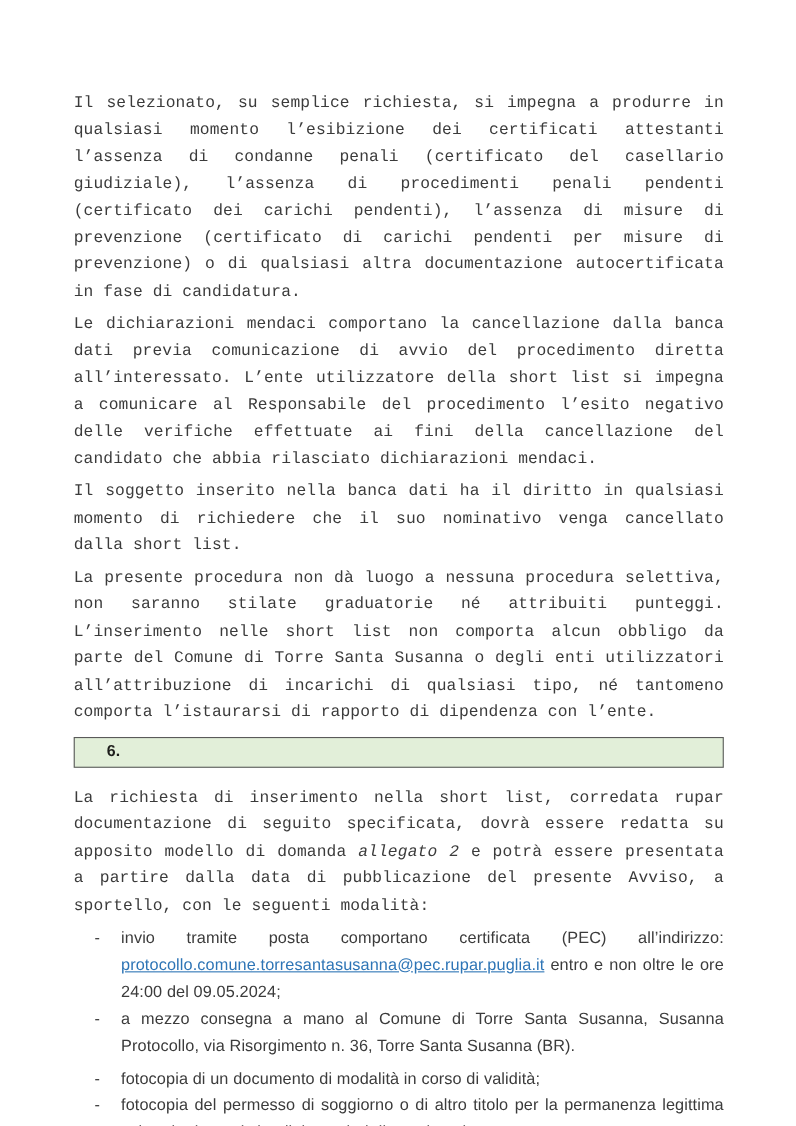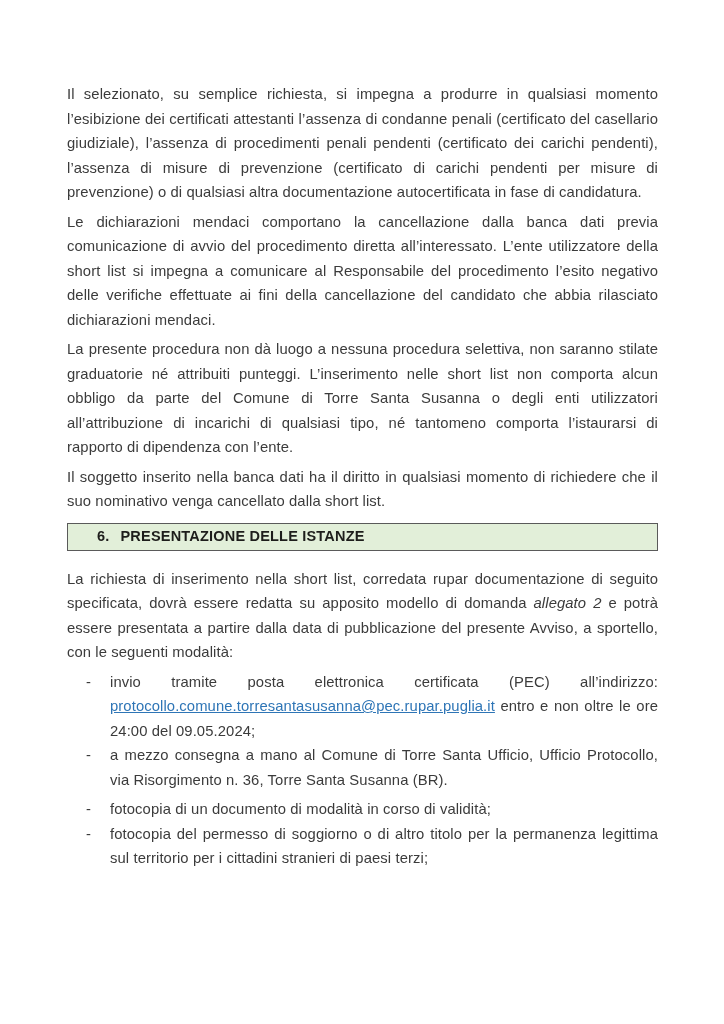--- a/index.html
+++ b/index.html
@@ -25,20 +25,21 @@
     top: 82px;
     width: 591px;
     font-size: 14.8px;
     line-height: 24.5px;
     color: var(--text-color, #3b3b3b);
     letter-spacing: 0.1px;
   }
   .para {
     margin: 0 0 5px 0;
     text-align: justify;
+    font-family: Liberation Mono, monospace;
   }
   .heading-bar {
     box-sizing: border-box;
     margin: 9px 0 16px 0;
     height: 28px;
     border: 1px solid var(--heading-border, #5a5a5a);
     background: var(--heading-bg, #e2efd9);
     display: flex;
     align-items: center;
     padding-left: 29px;
@@ -77,39 +78,38 @@
 </head>
 <body>
 
 <div class="page">
   <div class="content">
 
     <p class="para">Il selezionato, su semplice richiesta, si impegna a produrre in qualsiasi momento l’esibizione dei certificati attestanti l’assenza di condanne penali (certificato del casellario giudiziale), l’assenza di procedimenti penali pendenti (certificato dei carichi pendenti), l’assenza di misure di prevenzione (certificato di carichi pendenti per misure di prevenzione) o di qualsiasi altra documentazione autocertificata in fase di candidatura.</p>
 
     <p class="para">Le dichiarazioni mendaci comportano la cancellazione dalla banca dati previa comunicazione di avvio del procedimento diretta all’interessato. L’ente utilizzatore della short list si impegna a comunicare al Responsabile del procedimento l’esito negativo delle verifiche effettuate ai fini della cancellazione del candidato che abbia rilasciato dichiarazioni mendaci.</p>
 
+    <p class="para">Il soggetto inserito nella banca dati ha il diritto in qualsiasi momento di richiedere che il suo nominativo venga cancellato dalla short list.</p>
+
     <p class="para">La presente procedura non dà luogo a nessuna procedura selettiva, non saranno stilate graduatorie né attribuiti punteggi. L’inserimento nelle short list non comporta alcun obbligo da parte del Comune di Torre Santa Susanna o degli enti utilizzatori all’attribuzione di incarichi di qualsiasi tipo, né tantomeno comporta l’istaurarsi di rapporto di dipendenza con l’ente.</p>
-
-    <p class="para">Il soggetto inserito nella banca dati ha il diritto in qualsiasi momento di richiedere che il suo nominativo venga cancellato dalla short list.</p>
 
     <div class="heading-bar">
       <span class="h-num">6.</span>
-      <span class="h-title">PRESENTAZIONE DELLE ISTANZE</span>
     </div>
 
     <p class="para"><span>La richiesta di inserimento nella short list, corredata rupar documentazione di seguito specificata, dovrà essere redatta su apposito modello di domanda </span><em>allegato 2</em><span> e potrà essere presentata a partire dalla data di pubblicazione del presente Avviso, a sportello, con le seguenti modalità:</span></p>
 
     <div class="list">
       <div class="li">
         <span class="marker">-</span>
-        <span class="li-text"><span>invio tramite posta elettronica certificata (PEC) all’indirizzo: </span><a href="#" class="link">protocollo.comune.torresantasusanna@pec.rupar.puglia.it</a><span> entro e non oltre le ore 24:00 del 09.05.2024;</span></span>
+        <span class="li-text"><span>invio tramite posta comportano certificata (PEC) all’indirizzo: </span><a href="#" class="link">protocollo.comune.torresantasusanna@pec.rupar.puglia.it</a><span> entro e non oltre le ore 24:00 del 09.05.2024;</span></span>
       </div>
       <div class="li">
         <span class="marker">-</span>
-        <span class="li-text">a mezzo consegna a mano al Comune di Torre Santa Ufficio, Ufficio Protocollo, via Risorgimento n. 36, Torre Santa Susanna (BR).</span>
+        <span class="li-text">a mezzo consegna a mano al Comune di Torre Santa Susanna, Susanna Protocollo, via Risorgimento n. 36, Torre Santa Susanna (BR).</span>
       </div>
     </div>
 
 
     <div class="list">
       <div class="li">
         <span class="marker">-</span>
         <span class="li-text">fotocopia di un documento di modalità in corso di validità;</span>
       </div>
       <div class="li">

